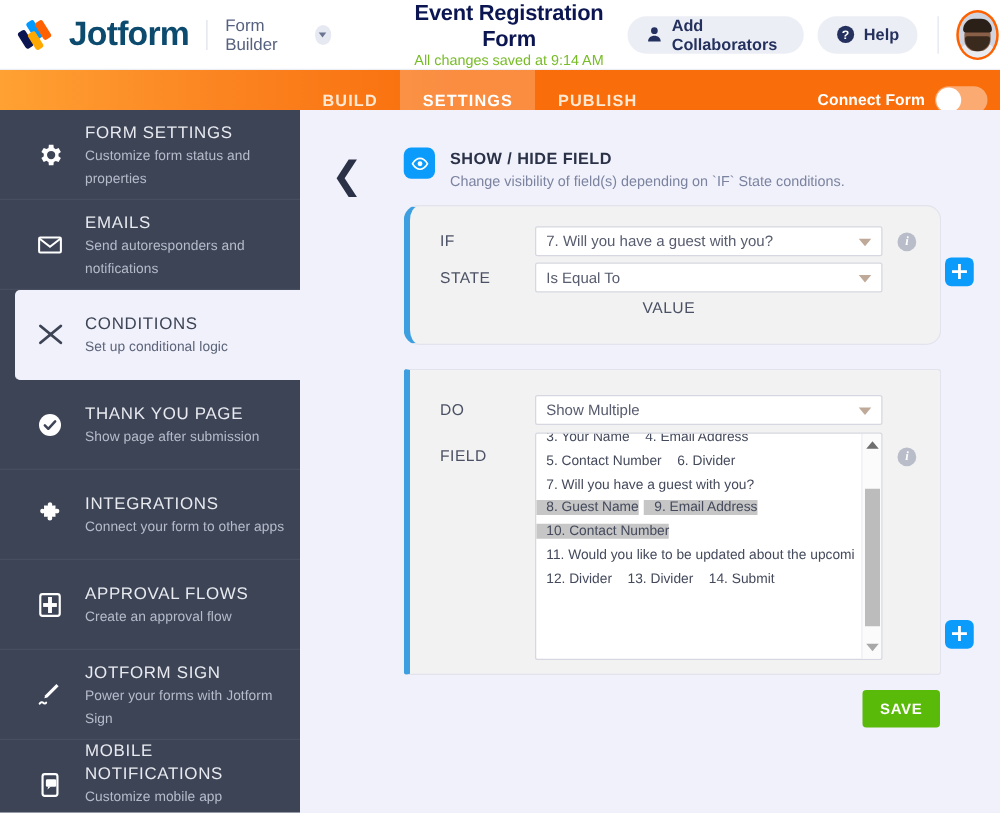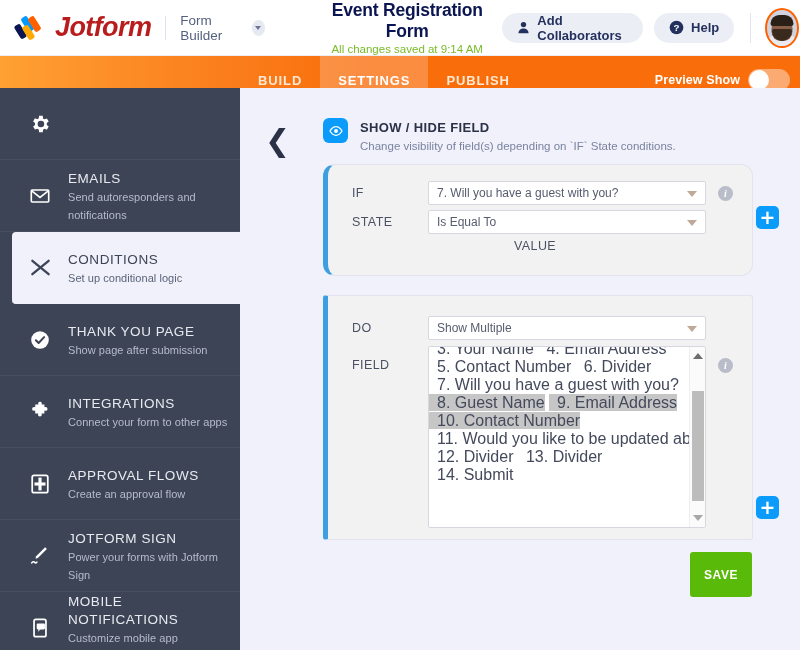--- a/index.html
+++ b/index.html
@@ -21,21 +21,21 @@
   .logo-mark { width: 30px; height: 26px; position: relative; margin-right: 9px; }
   .logo-mark i {
     position: absolute; display: block; border-radius: 2.2px;
     transform: rotate(-32deg);
   }
   .lb1 { width: 7px; height: 15px; background: #0a1551; left: 1px; top: 9px; }
   .lb2 { width: 7px; height: 16px; background: #0099ff; left: 8px; top: 1px; }
   .lb3 { width: 7px; height: 16px; background: #ff6100; left: 15px; top: 1px; }
   .lb4 { width: 7px; height: 15px; background: #ffa800; left: 9px; top: 10px; }
   .logo-text {
-    font-size: 27px; font-weight: bold; color: #b91c1c; letter-spacing: -0.6px; font-style: italic;
+    font-size: 27px; font-weight: bold; color: #0c4a6e; letter-spacing: -0.6px;
   }
   .topbar-sep {
     width: 1px; height: 24px; background: #dfe2ed; margin: 0 14px 0 14px;
   }
   .form-builder {
     font-size: 13.5px; color: #56617f; display: flex; align-items: center;
   }
   .chev-circle {
     width: 16px; height: 16px; border-radius: 50%; background: #e6e9f2;
     margin-left: 7px; display: flex; align-items: center; justify-content: center;
@@ -210,21 +210,21 @@
 
   
   .listbox {
     position: relative; width: 278px; height: 182px;
     background: #ffffff; border: 1px solid #d6d7e0; border-radius: 2px;
     overflow: hidden;
   }
   .list-inner { position: absolute; left: 0; top: -7px; right: 16px; }
   .opt {
     height: 16.8px; line-height: 16.8px; padding-left: 8px;
-    font-size: 16px; color: #444a5c; white-space: nowrap; overflow: hidden;
+    font-size: 11px; color: #444a5c; white-space: nowrap; overflow: hidden;
   }
   .opt.sel { background: #c6c6c6; }
   .sbar {
     position: absolute; right: 0; top: 0; width: 16px; height: 100%;
     background: #fbfbfb; border-left: 1px solid #eeeef2;
   }
   .sb-arrow {
     position: absolute; left: 0; width: 16px; height: 16px;
     display: flex; align-items: center; justify-content: center;
   }
@@ -236,21 +236,21 @@
   }
   .sb-up i { border-bottom: 6px solid #6e6e6e; }
   .sb-down i { border-top: 6px solid #a8a8a8; }
   .sb-thumb {
     position: absolute; left: 2px; width: 12px; top: 44px; height: 110px;
     background: #bcbcbc;
   }
 
   .save-btn {
     position: absolute; left: 450px; top: 464px;
-    width: 62px; height: 45px; border-radius: 3px; background: #5aba09;
+    width: 62px; height: 30px; border-radius: 3px; background: #5aba09;
     display: flex; align-items: center; justify-content: center;
     color: #ffffff; font-size: 12px; font-weight: bold; letter-spacing: 0.6px;
   }
 </style>
 </head>
 <body>
 
 <div class="topbar">
   <div class="logo-wrap">
     <span class="logo-mark">
@@ -300,34 +300,38 @@
     </div>
   </div>
 </div>
 
 <div class="navbar">
   <div class="nav-spacer"></div>
   <div class="nav-tab dim">BUILD</div>
   <div class="nav-tab active">SETTINGS</div>
   <div class="nav-tab dim">PUBLISH</div>
   <div class="preview-wrap">
-    <span class="preview-label">Preview Show</span>
+    <span class="preview-label">Connect Form</span>
     <span class="toggle">
         <i class="knob"></i>
       </span>
   </div>
 </div>
 
 <div class="sidebar">
 
   <div class="side-item">
     <span class="side-icon">
       <svg width="22" height="22" viewBox="0 0 24 24" fill="currentColor">
           <path d="M19.4 13a7.6 7.6 0 000-2l2.1-1.6-2-3.5-2.5 1a7.7 7.7 0 00-1.7-1L15 3H11l-.3 2.8c-.6.3-1.2.6-1.7 1l-2.5-1-2 3.5L6.6 11a7.6 7.6 0 000 2l-2.1 1.6 2 3.5 2.5-1c.5.4 1.1.8 1.7 1l.3 2.9h4l.3-2.8c.6-.3 1.2-.6 1.7-1l2.5 1 2-3.5zM13 15.6a3.6 3.6 0 110-7.2 3.6 3.6 0 010 7.2z"></path>
         </svg>
+    </span>
+    <span class="side-text">
+      <span class="side-title">FORM SETTINGS</span><br>
+      <span class="side-sub">Customize form status and properties</span>
     </span>
   </div>
 
   <div class="side-item">
     <span class="side-icon">
       <svg width="22" height="22" viewBox="0 0 24 24" fill="none" stroke="currentColor" stroke-width="1.8">
           <rect x="2.5" y="5.5" width="19" height="13" rx="1"></rect>
           <path d="M3 6.5l9 7 9-7"></path>
         </svg>
     </span>

